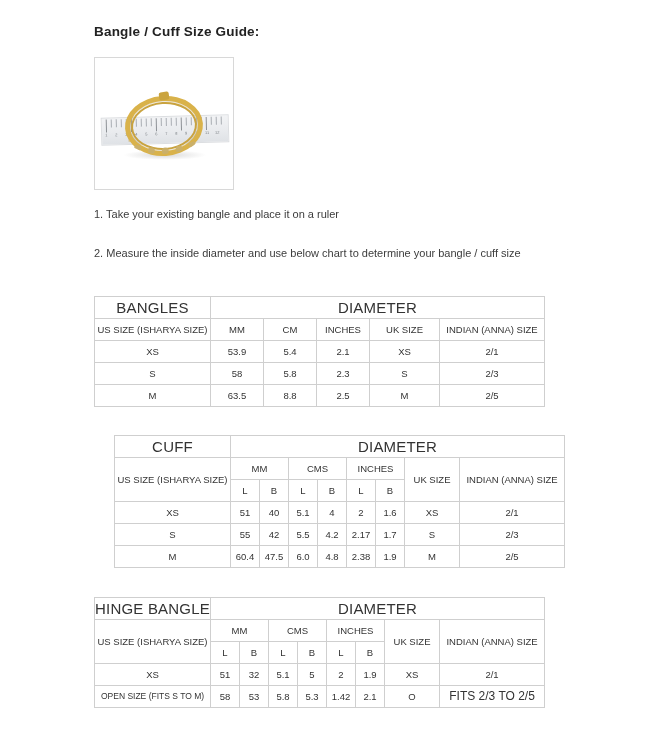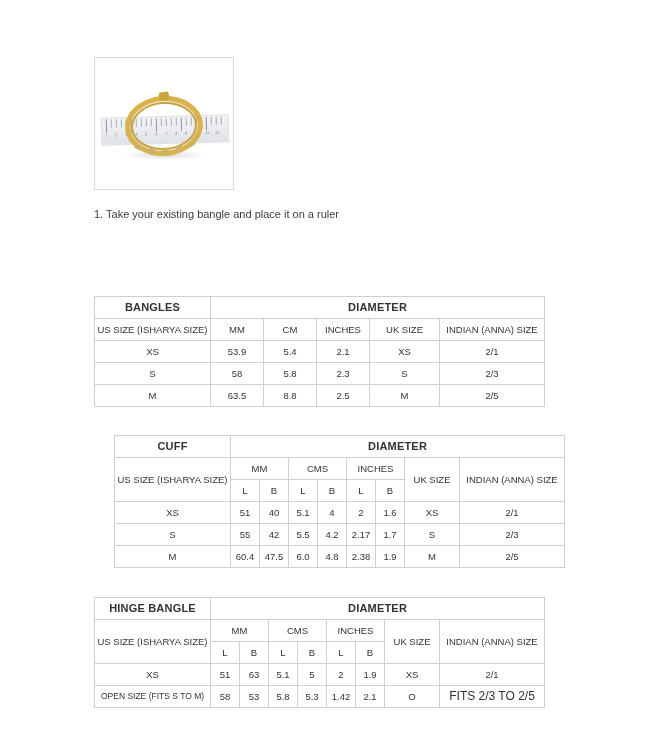--- a/index.html
+++ b/index.html
@@ -158,36 +158,37 @@
   table.size-table td, table.size-table th {
     border: 1px solid #cfcfcf;
     text-align: center;
     vertical-align: middle;
     font-weight: normal;
     padding: 0;
     height: 21px;
     line-height: 21px;
   }
   table.size-table th {
-    font-weight: bold;
+    font-weight: normal;
     letter-spacing: 0.2px;
-    font-size: 11px;
+    font-size: 15px;
   }
   .hdr-label { font-weight: bold; font-size: 9px; }
   .sub { font-size: 9.5px; }
 
   #t-bangles { left: 94px; top: 296px; width: 450px; }
   #t-cuff { left: 94px; top: 435px; width: 450px; margin-left: 20px; }
   #t-hinge { left: 94px; top: 597px; width: 450px; }
 </style>
 </head>
 <body>
 
 <div class="page">
 
+  <div class="title">Bangle / Cuff Size Guide:</div>
 
   <div class="photo-frame">
     <div class="photo-inner">
       <div class="ruler">
         <div class="tick major" style="left:4px"></div>
         <div class="tick" style="left:9px"></div>
         <div class="tick" style="left:14px"></div>
         <div class="tick" style="left:19px"></div>
         <div class="tick" style="left:24px"></div>
         <div class="tick major" style="left:29px"></div>
@@ -226,20 +227,21 @@
       </div>
       <div class="shadow"></div>
       <div class="bangle"></div>
       <div class="bangle-inner"></div>
       <div class="bangle-beads"></div>
       <div class="bangle-clasp"></div>
     </div>
   </div>
 
   <div class="instruction i1">1. Take your existing bangle and place it on a ruler</div>
+  <div class="instruction i2">2. Measure the inside diameter and use below chart to determine your bangle / cuff size</div>
 
   <table class="size-table" id="t-bangles">
     <colgroup>
       <col style="width:116px">
       <col style="width:53px">
       <col style="width:53px">
       <col style="width:53px">
       <col style="width:70px">
       <col style="width:105px">
     </colgroup>
@@ -381,21 +383,21 @@
         <td class="sub">L</td>
         <td class="sub">B</td>
         <td class="sub">L</td>
         <td class="sub">B</td>
         <td class="sub">L</td>
         <td class="sub">B</td>
       </tr>
       <tr>
         <td>XS</td>
         <td>51</td>
-        <td>63</td>
+        <td>32</td>
         <td>5.1</td>
         <td>5</td>
         <td>2</td>
         <td>1.9</td>
         <td>XS</td>
         <td>2/1</td>
       </tr>
       <tr>
         <td style="font-size:8.5px">OPEN SIZE (FITS S TO M)</td>
         <td>58</td>

